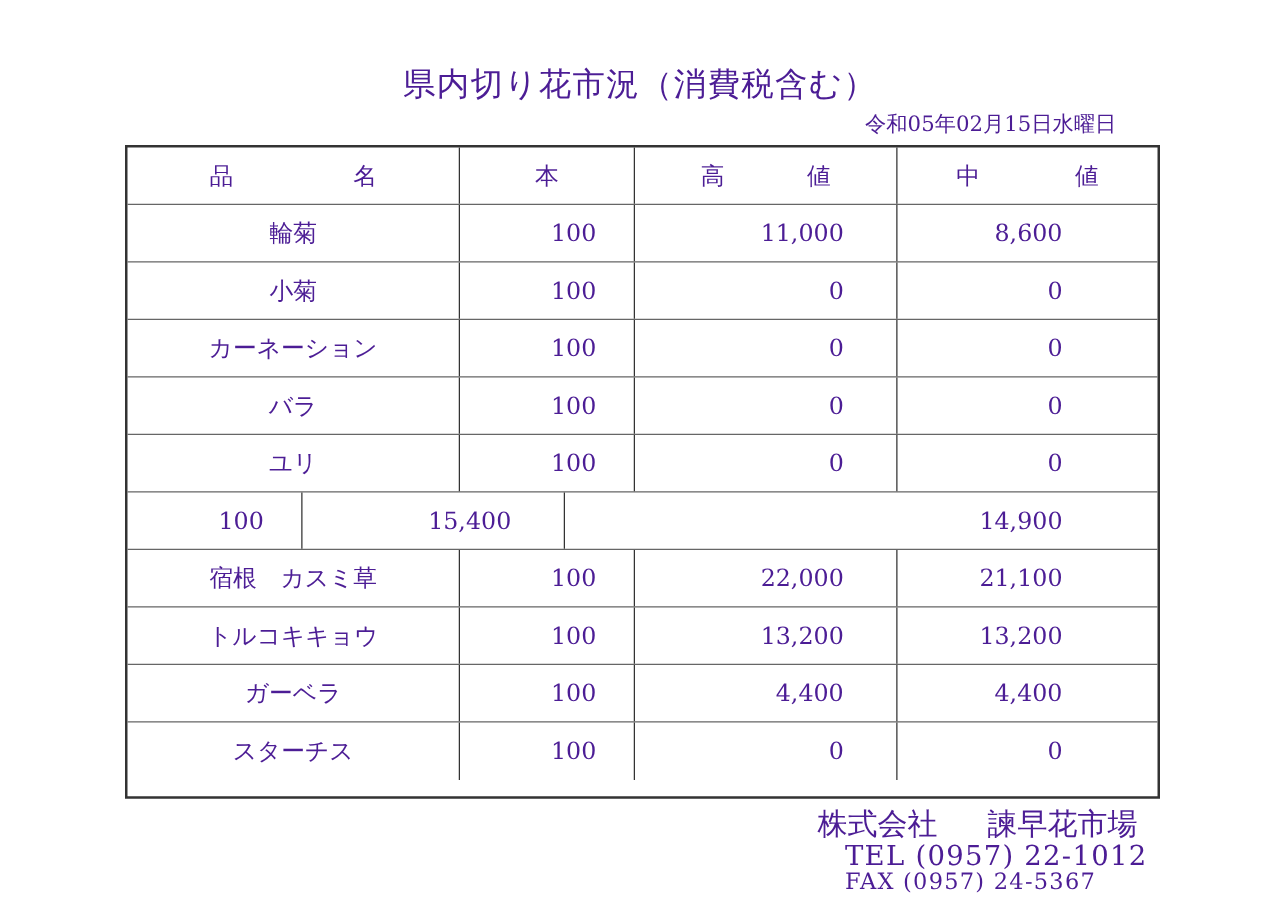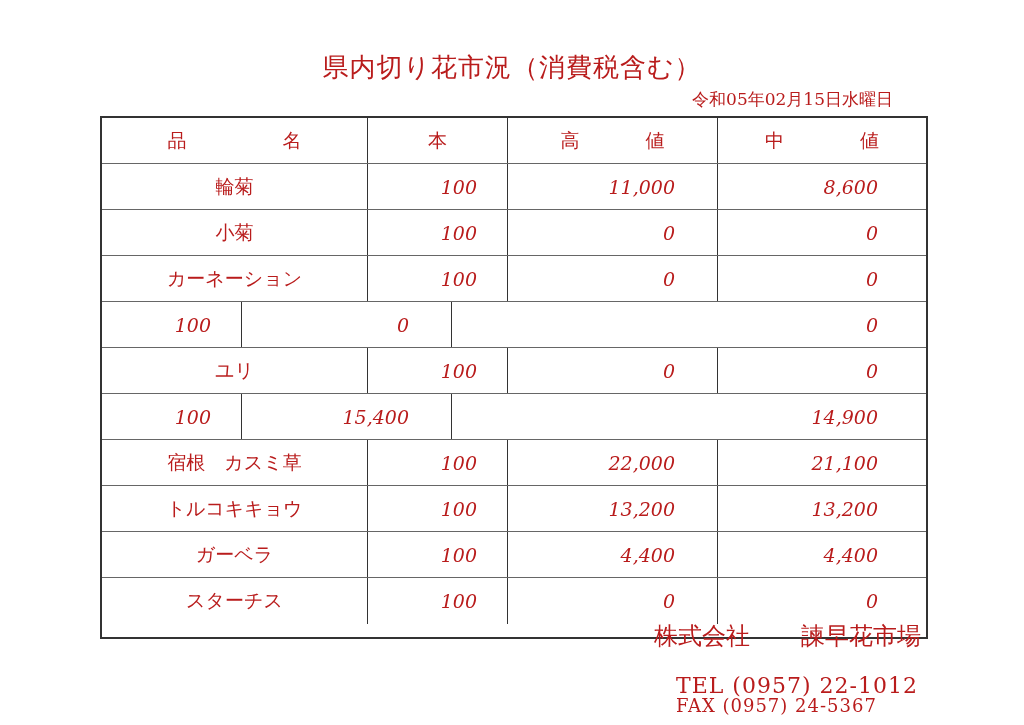--- a/index.html
+++ b/index.html
@@ -2,21 +2,21 @@
 <html><head>
 <meta charset="utf-8">
 <style>
   * { margin: 0; padding: 0; box-sizing: border-box; }
   html, body { background: #ffffff; }
   .page {
     position: relative;
     width: 1024px;
     height: 725px;
     background: #ffffff;
-    color: #b91c1c;
+    color: #4c1d95;
     font-family: "DejaVu Serif", "Liberation Serif", serif;
     overflow: hidden;
   }
   .title {
     position: absolute;
     top: 50px;
     left: 0;
     width: 100%;
     text-align: center;
     font-size: 26px;
@@ -52,31 +52,31 @@
   }
   .c0 { width: 266px; }
   .c1 { width: 140px; }
   .c2 { width: 210px; }
   .c3 { flex: 1; border-right: none; }
   .hcell { justify-content: center; }
   .hcell.c0 { gap: 96px; }
   .hcell.c2 { gap: 66px; }
   .hcell.c3 { gap: 76px; }
   .namecell { justify-content: center; }
-  .numcell { justify-content: flex-end; font-style: italic; }
+  .numcell { justify-content: flex-end; }
   .c1.numcell { padding-right: 30px; }
   .c2.numcell { padding-right: 42px; }
-  .c3.numcell { padding-right: 48px; }
+  .c3.numcell { padding-right: 76px; }
   .footer-company {
     position: absolute;
-    top: 620px;
+    top: 643px;
     left: 654px;
     font-size: 24px;
     display: flex;
-    gap: 51px;
+    gap: 40px;
     white-space: nowrap;
     align-items: center;
   }
   .footer-tel {
     position: absolute;
     top: 673px;
     left: 676px;
     font-size: 22px;
     letter-spacing: 1px;
     white-space: nowrap;
@@ -131,20 +131,21 @@
           <div class="cell dcell c2 numcell">0</div>
           <div class="cell dcell c3 numcell">0</div>
         </div>
         <div class="trow">
           <div class="cell dcell c0 namecell">カーネーション</div>
           <div class="cell dcell c1 numcell">100</div>
           <div class="cell dcell c2 numcell">0</div>
           <div class="cell dcell c3 numcell">0</div>
         </div>
         <div class="trow">
+          <div class="cell dcell c0 namecell">バラ</div>
           <div class="cell dcell c1 numcell">100</div>
           <div class="cell dcell c2 numcell">0</div>
           <div class="cell dcell c3 numcell">0</div>
         </div>
         <div class="trow">
           <div class="cell dcell c0 namecell">ユリ</div>
           <div class="cell dcell c1 numcell">100</div>
           <div class="cell dcell c2 numcell">0</div>
           <div class="cell dcell c3 numcell">0</div>
         </div>

